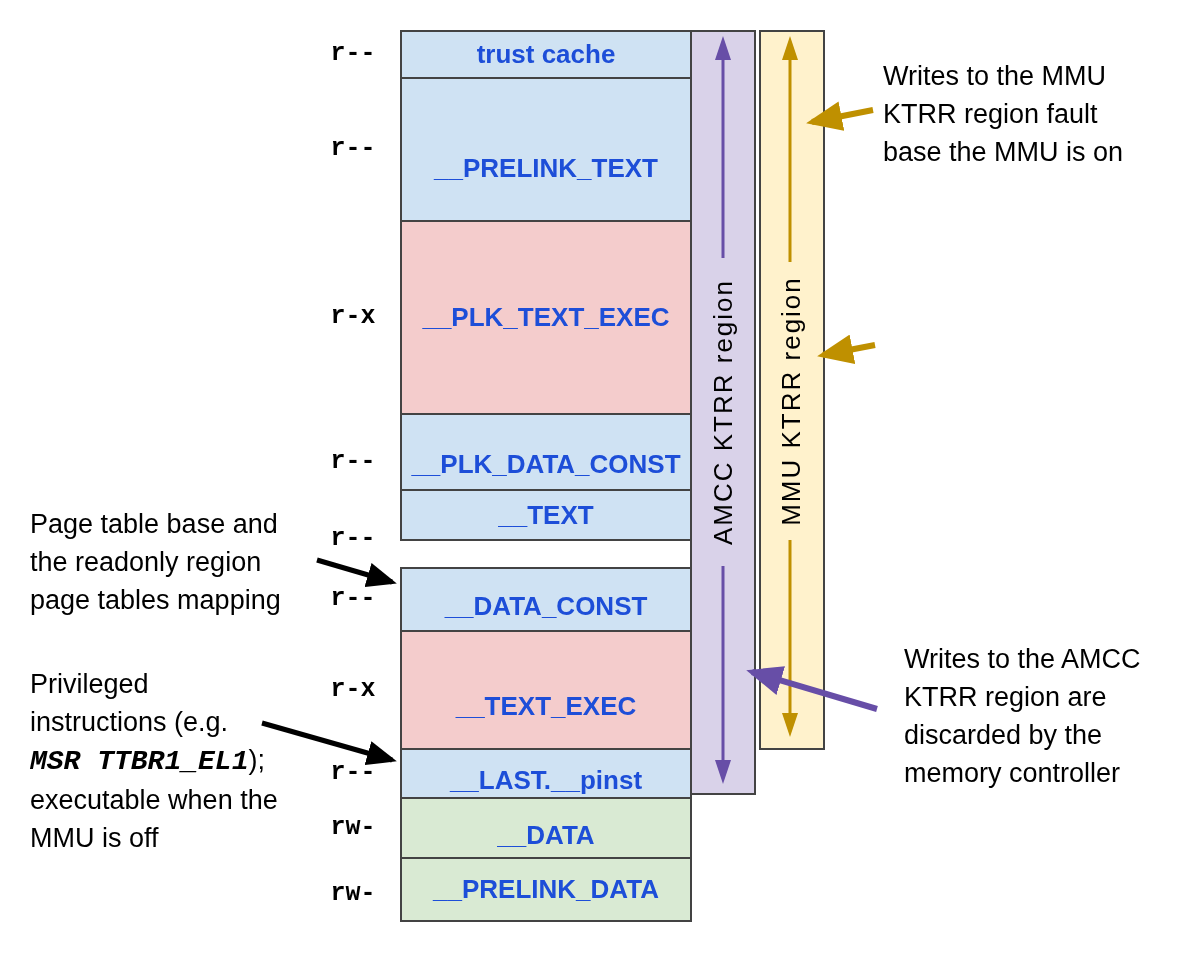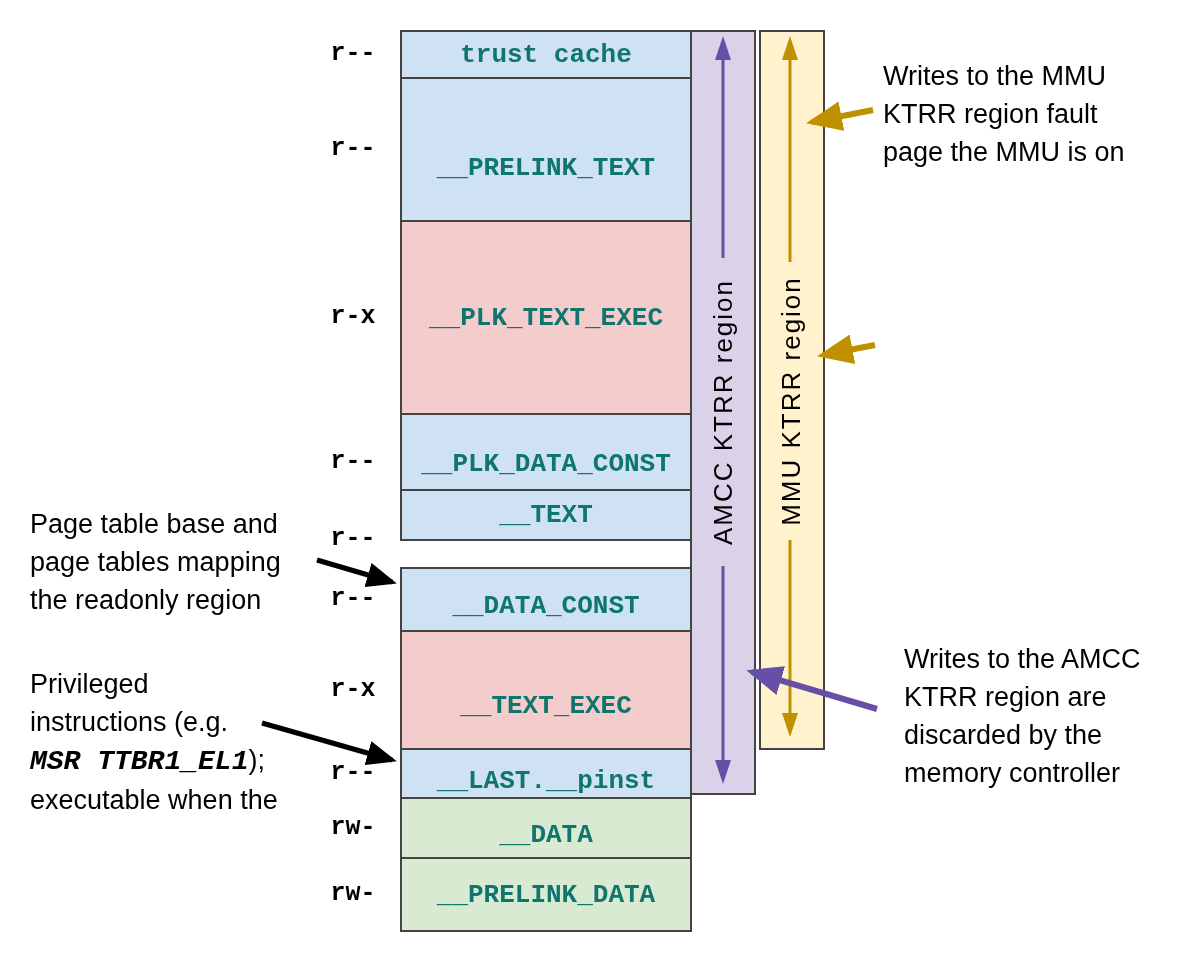--- a/index.html
+++ b/index.html
@@ -7,22 +7,22 @@
     position:relative; width:1200px; height:960px; background:#ffffff;
     font-family:"Liberation Sans", sans-serif; overflow:hidden;
   }
   
   #stack { position:absolute; left:400px; top:30px; width:292px; height:904px; }
   .seg {
     position:absolute; left:0; width:292px; box-sizing:border-box;
     border:2px solid #434343; display:flex; align-items:center; justify-content:center;
   }
   .seg span {
-    font-family:Liberation Mono, monospace; font-weight:bold; font-size:26px;
-    color:#0f766e; white-space:pre;
+    font-family:Liberation Sans, sans-serif; font-weight:bold; font-size:26px;
+    color:#1d4ed8; white-space:pre;
   }
   .seg-blue  { background:#cfe2f3; }
   .seg-red   { background:#f4cccc; }
   .seg-green { background:#d9ead3; }
   .perm {
     position:absolute; left:318px; width:70px; height:30px; line-height:30px;
     text-align:center; font-family:"Liberation Mono", monospace; font-weight:bold;
     font-size:25px; color:#000;
   }
   
@@ -74,21 +74,21 @@
       </div>
     <div class="seg seg-red" style="top:600px; height:152px">
         <span>__TEXT_EXEC</span>
       </div>
     <div class="seg seg-blue" style="top:718px; height:65px">
         <span>__LAST.__pinst</span>
       </div>
     <div class="seg seg-green" style="top:767px; height:76px">
         <span>__DATA</span>
       </div>
-    <div class="seg seg-green" style="top:827px; height:75px">
+    <div class="seg seg-green" style="top:827px; height:65px">
         <span>__PRELINK_DATA</span>
       </div>
   </div>
 
   <div class="band" id="band-amcc"></div>
   <div class="band" id="band-mmu"></div>
 
   <svg id="svg-overlay" width="1200" height="960" viewBox="0 0 1200 960">
     <defs>
       <marker id="head-black" markerWidth="6" markerHeight="5" refX="5" refY="2.5" orient="auto">
@@ -120,35 +120,36 @@
 
     <line x1="317" y1="560" x2="392" y2="582" stroke="#000000" stroke-width="5" marker-end="url(#head-black)"></line>
     <line x1="262" y1="723" x2="392" y2="760" stroke="#000000" stroke-width="5" marker-end="url(#head-black)"></line>
     <line x1="873" y1="110" x2="812" y2="122" stroke="#bf9000" stroke-width="6" marker-end="url(#head-gold)"></line>
     <line x1="875" y1="345" x2="823" y2="355" stroke="#bf9000" stroke-width="6" marker-end="url(#head-gold)"></line>
     <line x1="877" y1="709" x2="752" y2="672" stroke="#674ea7" stroke-width="6" marker-end="url(#head-purple)"></line>
   </svg>
 
   <div class="note" style="left:30px; top:505px;">
     <div>Page table base and</div>
+    <div>the readonly region</div>
     <div>page tables mapping</div>
-    <div>the readonly region</div>
   </div>
 
   <div class="note" style="left:30px; top:665px;">
     <div>Privileged</div>
     <div>instructions (e.g.</div>
     <div><span class="mono">MSR TTBR1_EL1</span><span>);</span></div>
     <div>executable when the</div>
+    <div>MMU is off</div>
   </div>
 
   <div class="note" style="left:883px; top:57px;">
     <div>Writes to the MMU</div>
     <div>KTRR region fault</div>
-    <div>page the MMU is on</div>
+    <div>base the MMU is on</div>
   </div>
 
 
   <div class="note" style="left:904px; top:640px;">
     <div>Writes to the AMCC</div>
     <div>KTRR region are</div>
     <div>discarded by the</div>
     <div>memory controller</div>
   </div>
 

